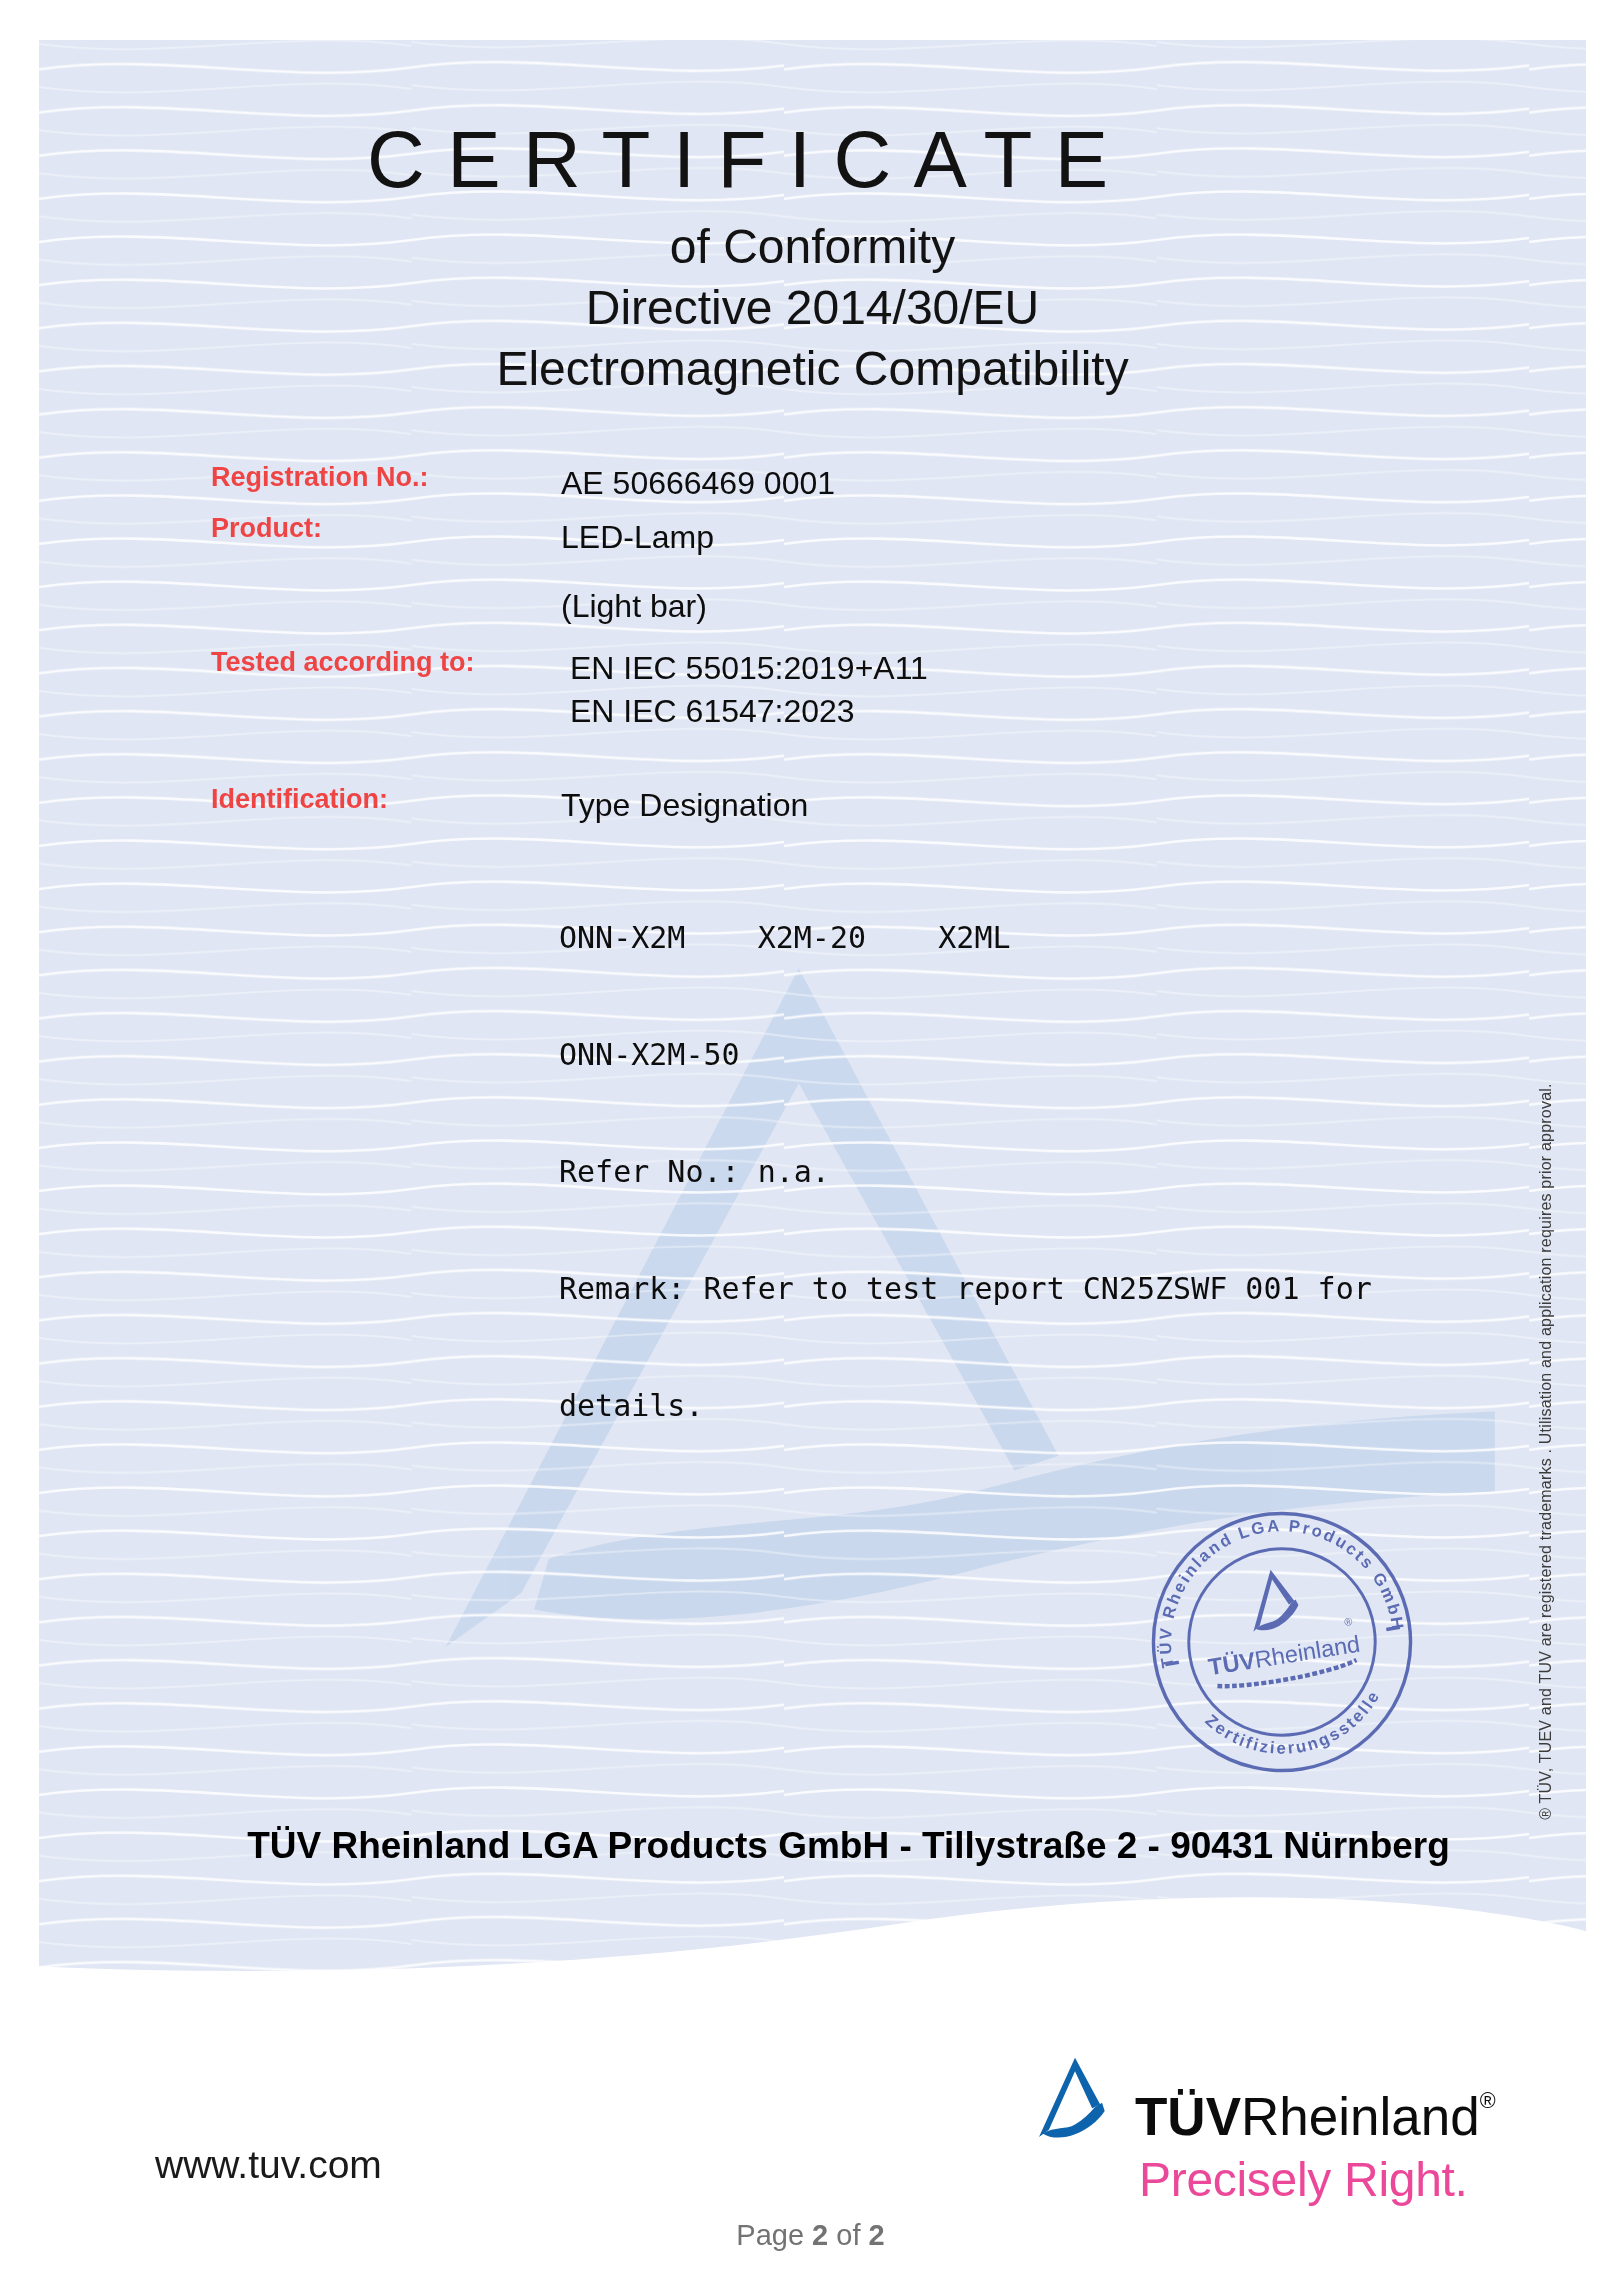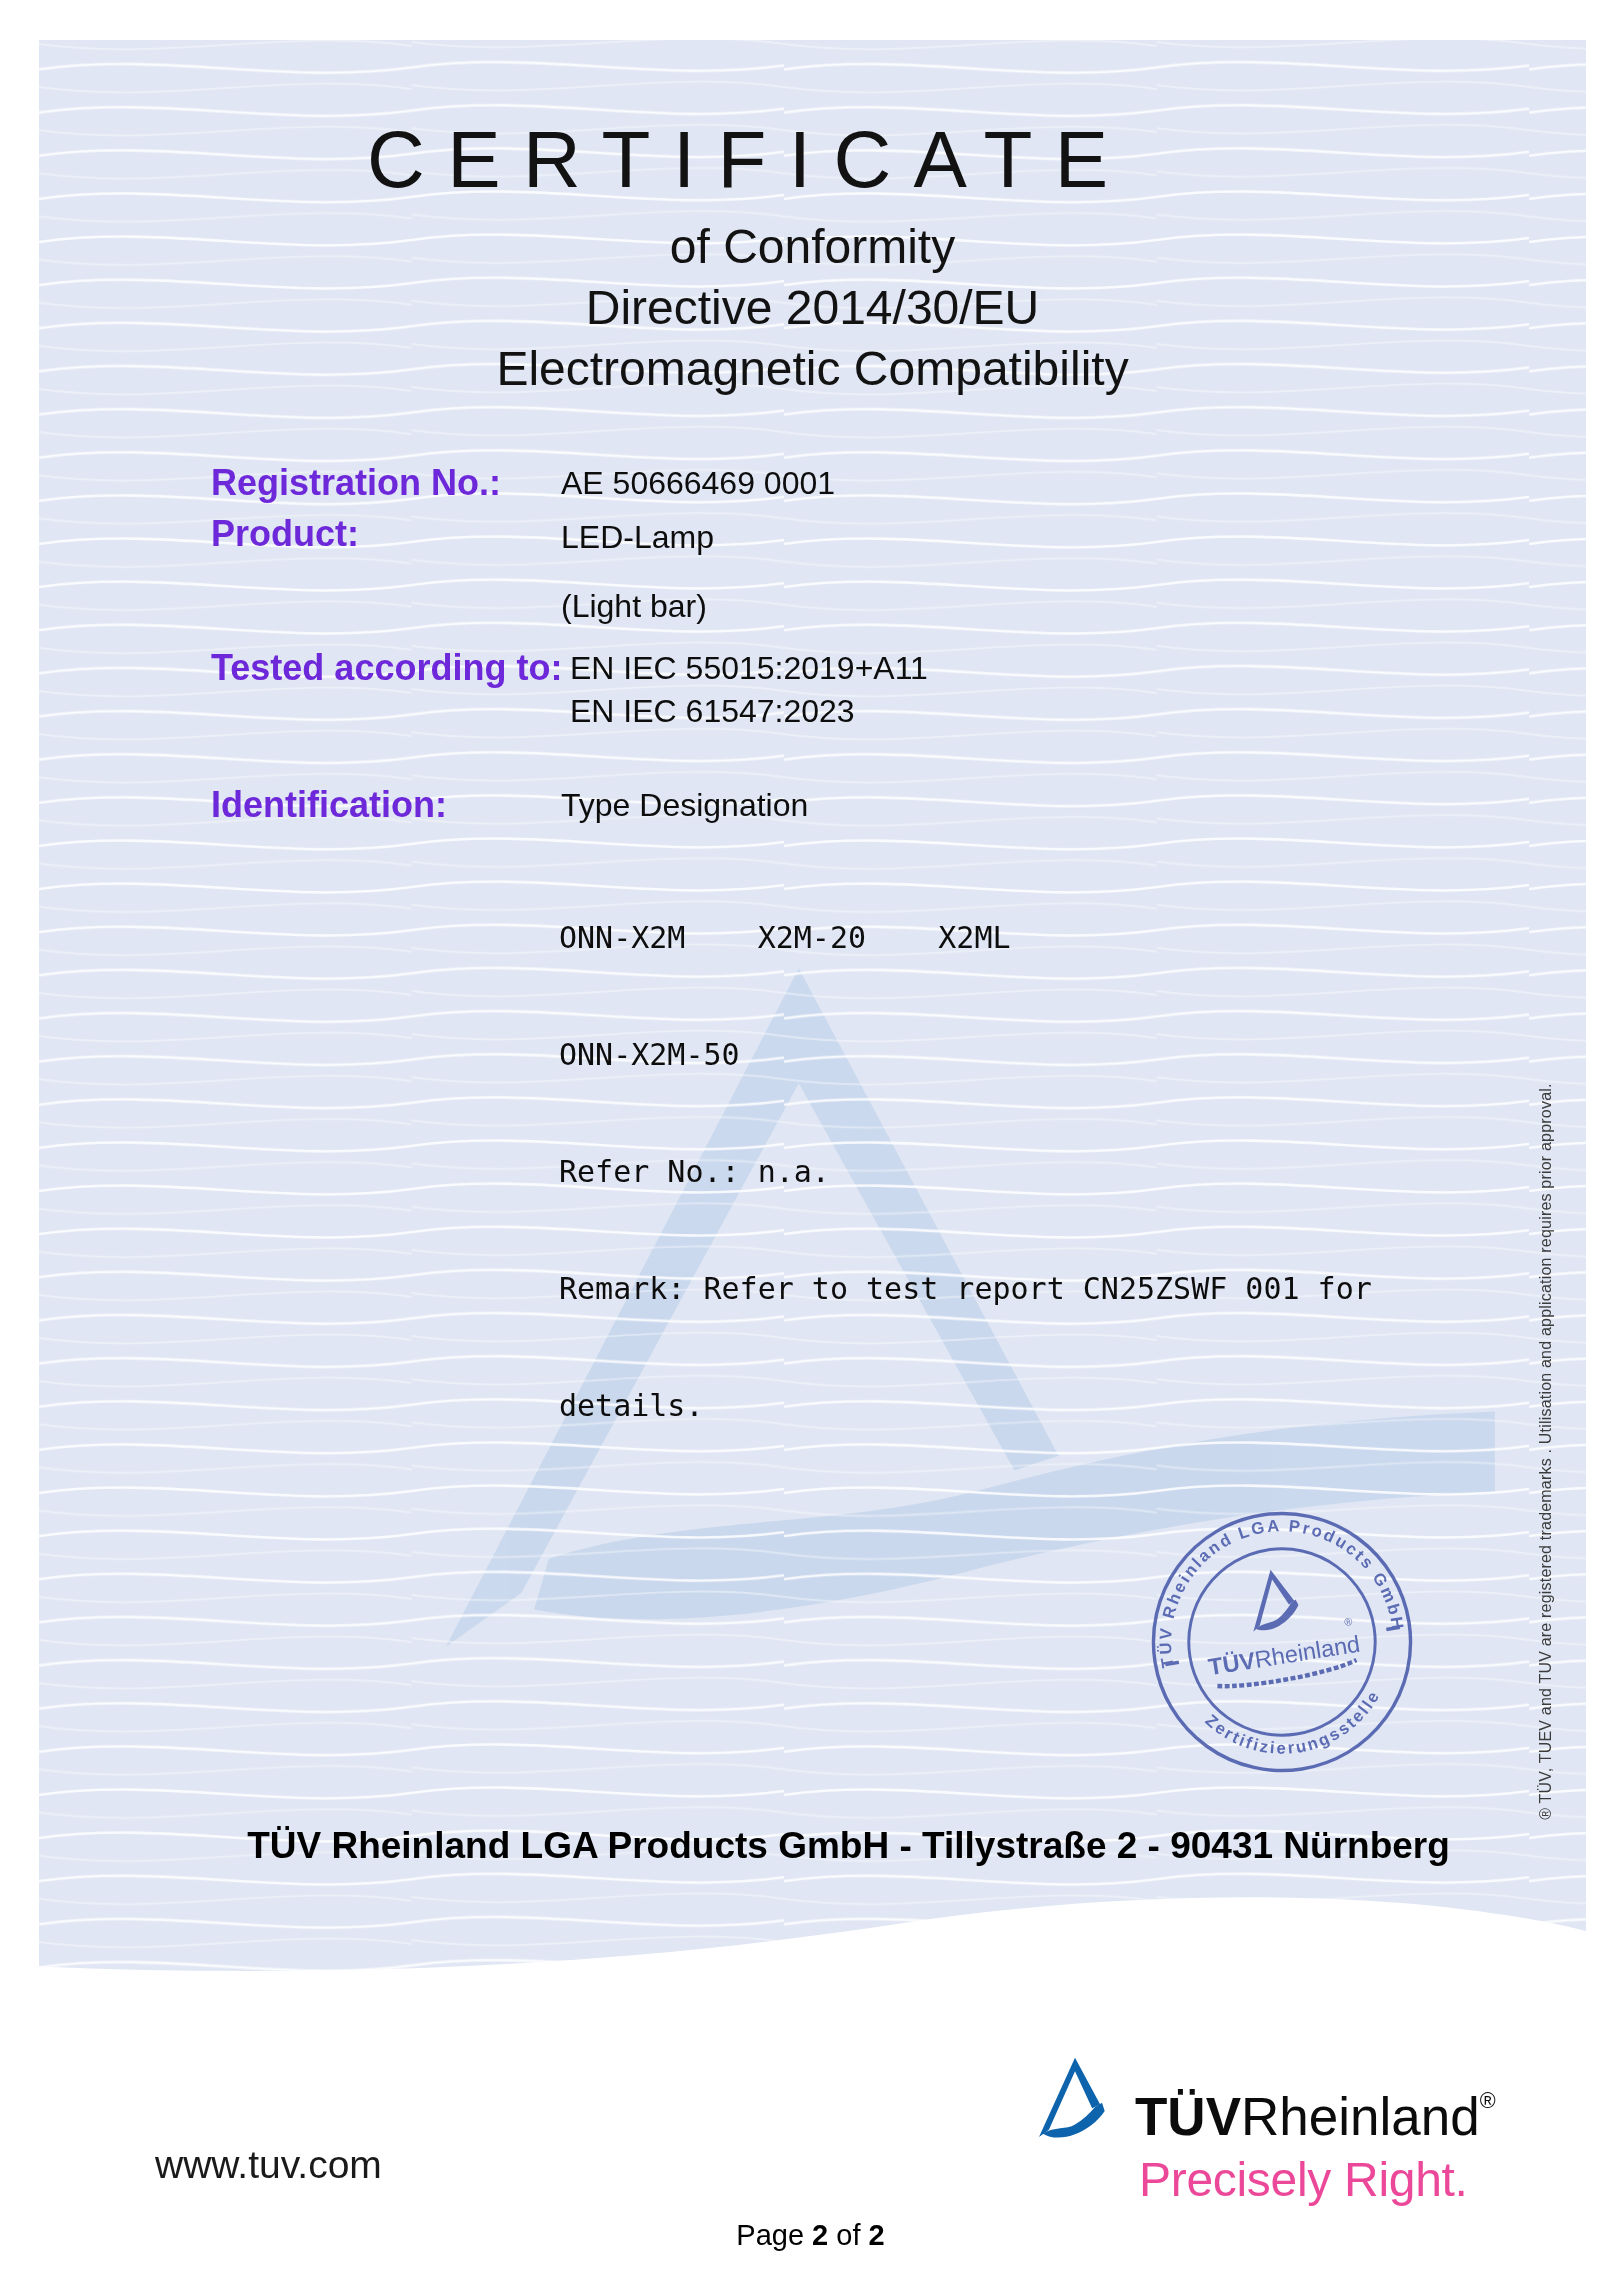--- a/index.html
+++ b/index.html
@@ -13,21 +13,21 @@
   
   .title{
     left:39px;top:114px;width:1397px;text-align:center;
     font-size:80px;letter-spacing:.28em;text-indent:.28em;font-weight:400;color:#121212;
   }
   .subtitles{
     left:39px;top:216px;width:1547px;text-align:center;
     font-size:48px;line-height:61px;color:#121212;
   }
   
-  .flabel{left:211px;font-size:36px;font-weight:700;color:#6d28d9;white-space:pre;}
+  .flabel{left:211px;font-size:27px;font-weight:700;color:#ef4444;white-space:pre;}
   .fvalue{left:561px;font-size:32px;color:#0d0d0d;line-height:43px;white-space:pre;}
   .italic{margin-top:29px;}
   .monoblock{
     left:559px;top:840px;font-family:"DejaVu Sans Mono","Liberation Mono",monospace;
     font-size:30px;line-height:39px;color:#0d0d0d;white-space:pre;
   }
   
   #stamp{left:1125px;top:1485px;width:314px;height:314px;}
   .stamp-arc-text{font-size:17px;font-weight:700;letter-spacing:2.4px;fill:#3f51a6;}
   .stamp-brand{font-size:24px;fill:#3f51a6;}
@@ -44,21 +44,21 @@
     transform:rotate(-90deg);transform-origin:50% 50%;
     font-size:16px;color:#3c3c3c;white-space:nowrap;letter-spacing:0.2px;
   }
   
   .website{left:155px;top:2143px;font-size:39px;color:#1a1a1a;}
   #footer-logo{left:1029px;top:2056px;width:92px;height:90px;}
   .brand-line{left:1135px;top:2086px;font-size:53px;color:#0c0c0c;white-space:nowrap;}
   .brand-line .b{font-weight:700;}
   .brand-line .reg{font-size:21.6px;vertical-align:27.4px;}
   .tagline{left:1139px;top:2152px;font-size:48px;color:#ec4899;letter-spacing:-0.3px;}
-  .pagenum{left:0;top:2219px;width:1621px;text-align:center;font-size:29px;color:#000000;}
+  .pagenum{left:0;top:2219px;width:1621px;text-align:center;font-size:29px;color:#737373;}
   .pagenum .b{font-weight:700;}
   .sp{white-space:pre;}
 </style>
 </head>
 <body>
 
 <svg width="0" height="0" style="position:absolute" aria-hidden="true">
   <defs>
     <symbol id="tuv-mark" viewBox="0 0 100 100">
       <path d="M50,2 L10,90 L21,82 L50,17 L69,58 L78,54 Z"></path>

